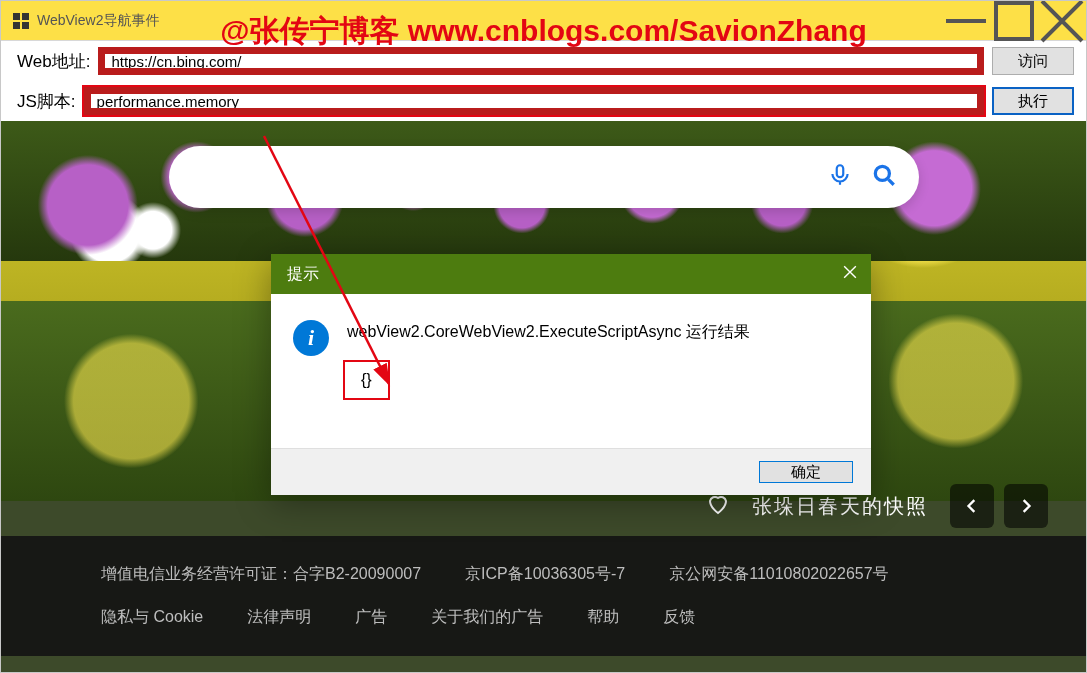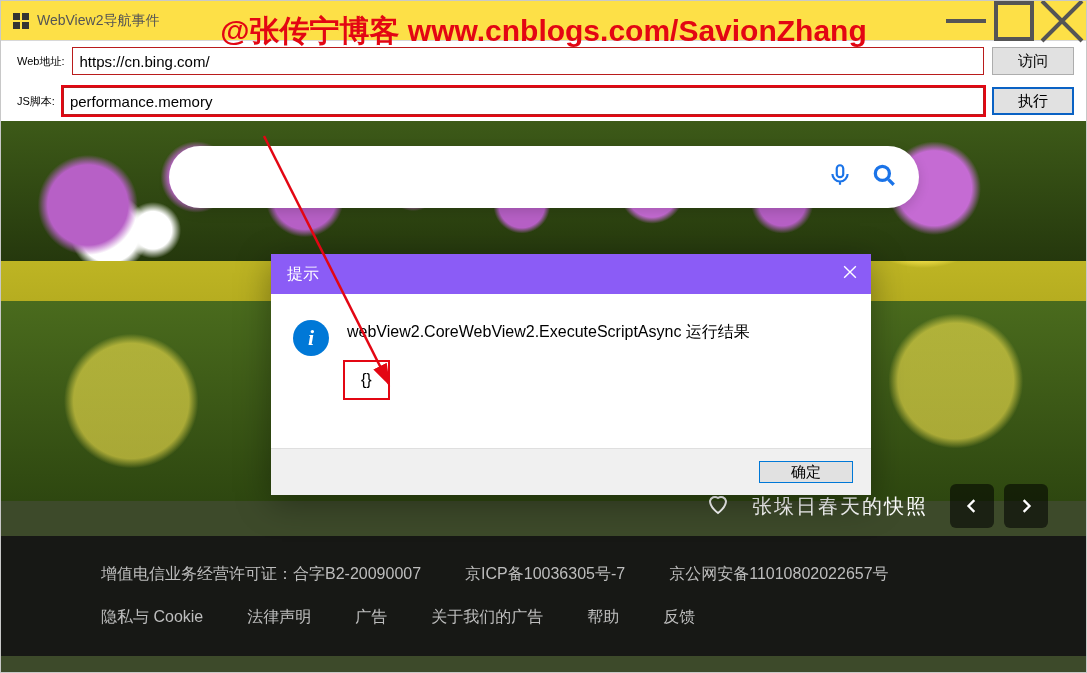--- a/index.html
+++ b/index.html
@@ -10,22 +10,22 @@
   .titlebar .appicon { width:16px; height:16px; margin:0 8px 0 12px; display:flex; flex-direction:column; gap:2px;}
   .titlebar .appicon span{display:block;height:7px;background:#333;width:7px;}
   .titlebar .appicon{display:grid;grid-template-columns:7px 7px;grid-template-rows:7px 7px;gap:2px;}
   .titlebar .title { font-size:14px; color:#555; }
   .titlebar .spacer{flex:1;}
   .titlebar .winbtn{width:48px;height:40px;display:flex;align-items:center;justify-content:center;color:#555;font-size:12px;}
   .titlebar .winbtn svg{stroke:#555;stroke-width:1;fill:none;}
 
   
   .toolbar{padding:6px 12px 6px 16px; display:flex; align-items:center; gap:8px;}
-  .toolbar label{font-size:11px; color:#000; white-space:nowrap;}
-  .toolbar input{flex:1; height:28px; border:1px solid #b91c1c; padding:0 6px; font-size:15px;}
+  .toolbar label{font-size:17px; color:#000; white-space:nowrap;}
+  .toolbar input{flex:1; height:28px; border:7px solid #b91c1c; padding:0 6px; font-size:15px;}
   .toolbar button{width:82px;height:28px;border:1px solid #adadad;background:#e1e1e1;font-size:15px;}
   .highlight-border{outline:2px solid #e30613; outline-offset:0;}
   .exec-hl{border:2px solid #0a62c4!important;}
 
   
   .webview{flex:1; position:relative; overflow:hidden;padding-left:48px;}
   .bing-bg{position:absolute;inset:0;}
 
   
   .bg-layer{position:absolute;inset:0;}
@@ -78,21 +78,21 @@
   
   .watermark{position:absolute;top:10px;left:50%;transform:translateX(-50%);
     color:#e30613;font-size:30px;font-weight:600;white-space:nowrap;z-index:30;pointer-events:none;text-align:right;}
 
   
   .arrow-svg{position:absolute;pointer-events:none;z-index:25;}
 
   
   .modal{position:absolute;left:270px;top:253px;width:600px;background:#fff;
     box-shadow:0 8px 32px rgba(0,0,0,.35);z-index:20;display:flex;flex-direction:column;}
-  .modal-header{height:40px;background:#8b5cf6;color:#fff;display:flex;align-items:center;
+  .modal-header{height:40px;background:#4d7c0f;color:#fff;display:flex;align-items:center;
     justify-content:space-between;padding:0 14px 0 16px;font-size:16px;}
   .modal-close svg{stroke:#fff;stroke-width:1.2;width:14px;height:14px;fill:none;}
   .modal-body{display:flex;padding:26px 22px 48px 22px;gap:18px;min-height:150px;}
   .info-icon{width:36px;height:36px;border-radius:50%;background:#0078d7;color:#fff;
     display:flex;align-items:center;justify-content:center;font-family:Georgia,serif;font-style:italic;font-size:22px;font-weight:600;flex-shrink:0;}
   .modal-text{font-size:16px;line-height:1.5;}
   .red-box{display:inline-block;border:2px solid #e30613;padding:6px 16px;margin-top:16px;margin-left:-4px;}
   .modal-footer{background:#f0f0f0;border-top:1px solid #dfdfdf;display:flex;justify-content:flex-end;padding:12px 18px;}
   .modal-footer button{width:94px;height:22px;border:1px solid #0078d7;background:#e1e1e1;font-size:15px;}
 </style>

